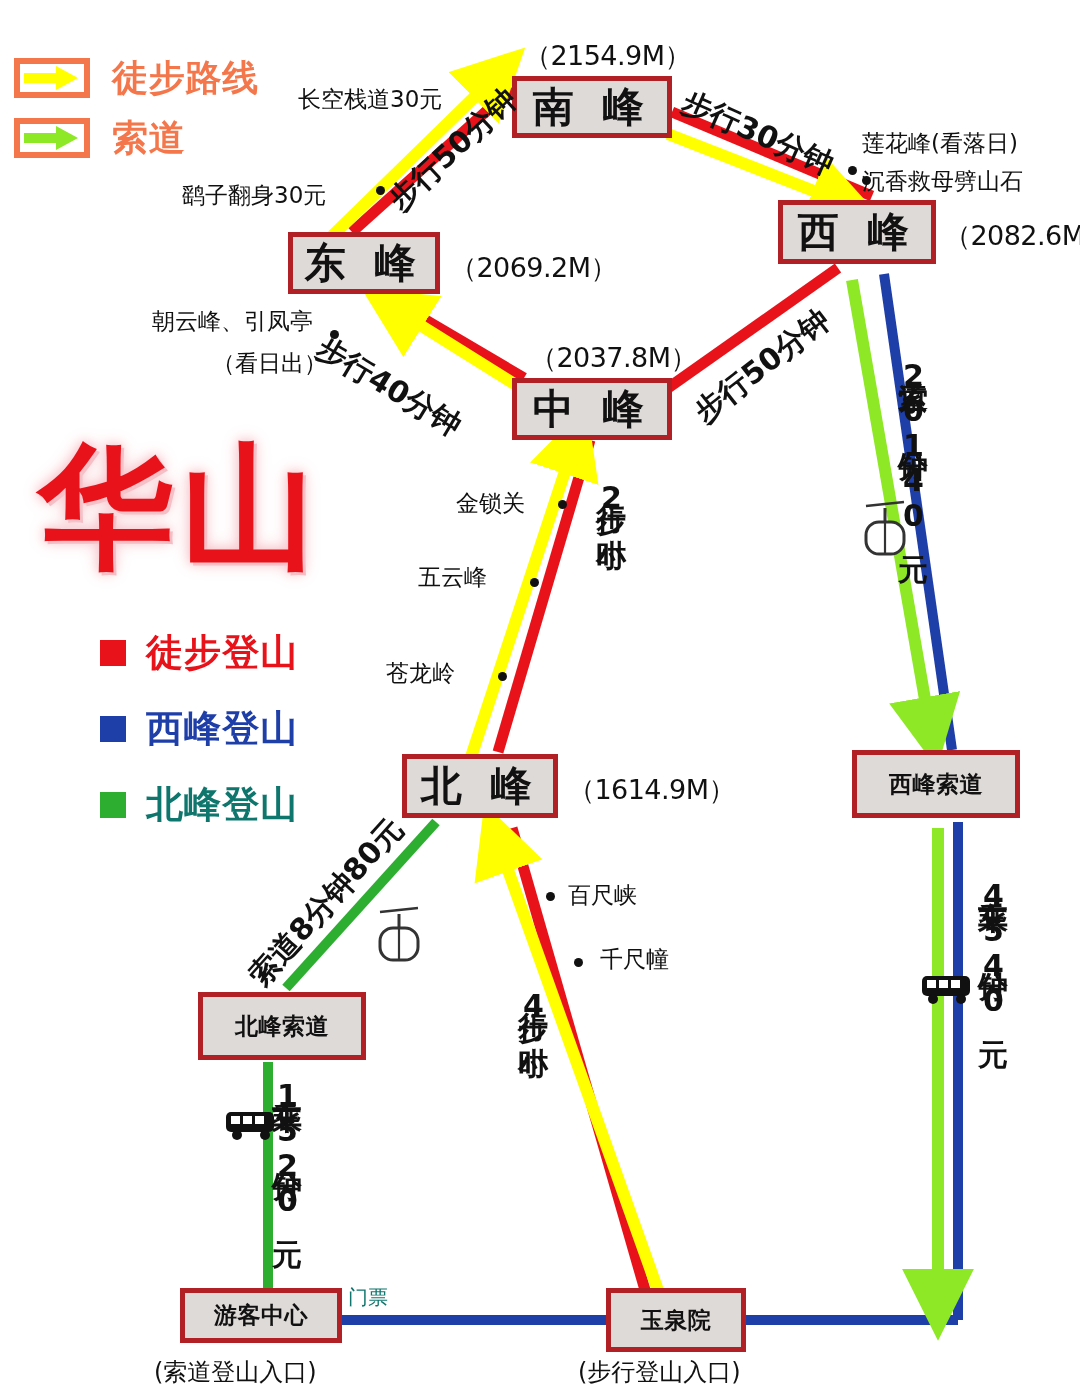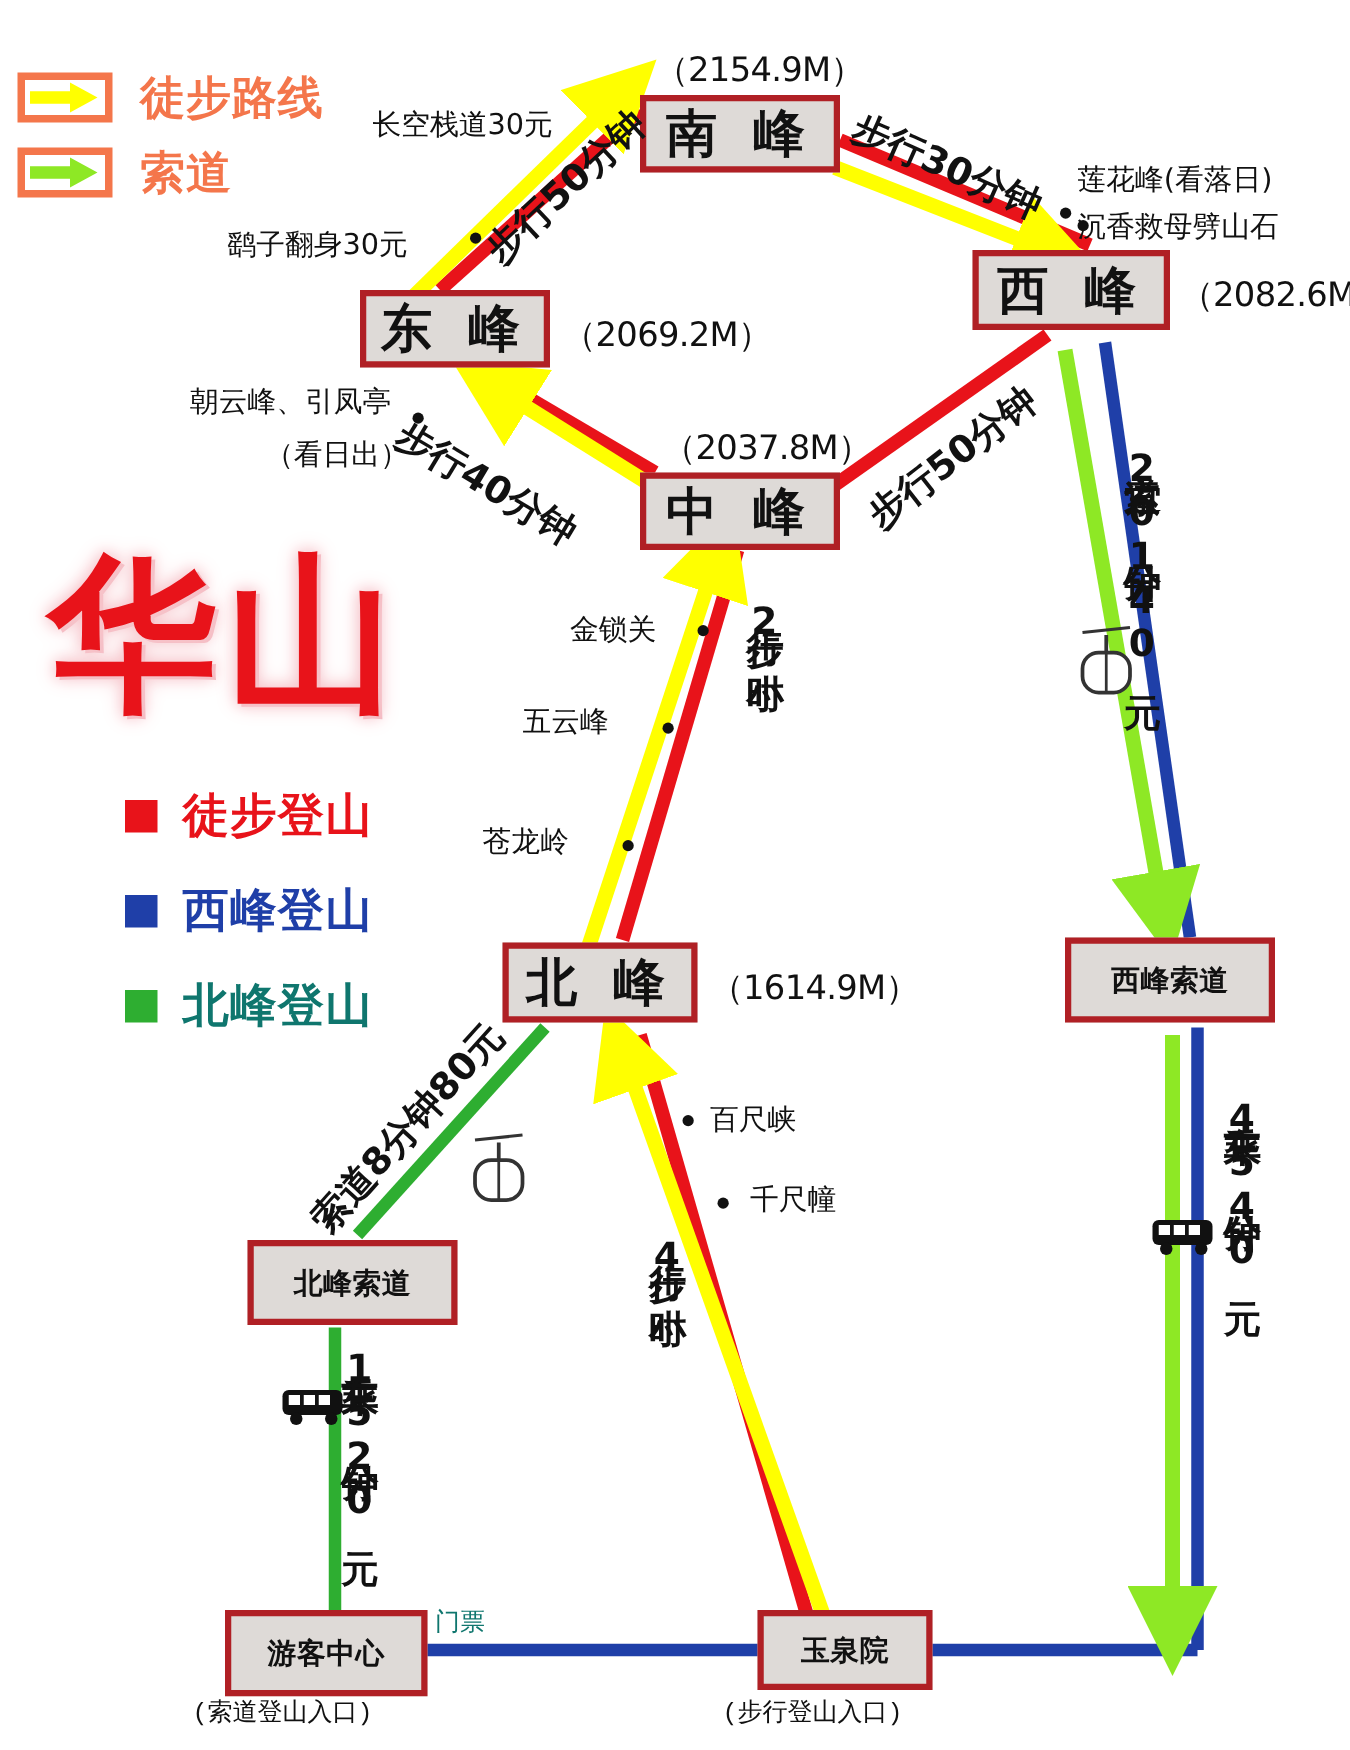--- a/index.html
+++ b/index.html
@@ -15,21 +15,21 @@
         font-family:"DejaVu Sans","Liberation Sans",sans-serif;
         box-sizing:border-box;z-index:6;}
   .node.peak{font-size:41px;}
   .node.station{font-size:23px;letter-spacing:0.02em;}
 
   
   .lbl{position:absolute;color:#111;white-space:nowrap;z-index:7;
        font-family:"DejaVu Sans","Liberation Sans",sans-serif;}
   .elev{font-size:27px;letter-spacing:-0.02em;}
   .poi{font-size:23px;}
-  .sub{font-size:20px;font-family:Liberation Mono, monospace;}
+  .sub{font-size:24px;}
   .route-lbl{font-size:30px;font-weight:bold;}
   .vert{writing-mode:vertical-rl;text-orientation:upright;line-height:1.0;}
 
   
   #title{position:absolute;left:38px;top:418px;z-index:8;
          font-family:"DejaVu Sans","Liberation Sans",sans-serif;
          font-size:135px;font-weight:bold;color:#e8131a;letter-spacing:0.06em;
          text-shadow:0 0 10px #f7c6cc,0 0 18px #f7c6cc,3px 3px 0 #f4b9c1;}
 
   
@@ -150,21 +150,21 @@
   <div class="node peak" style="left:512px;top:378px;width:160px;height:62px;">中 峰</div>
   <div class="lbl elev" style="left:530px;top:340px;">（2037.8M）</div>
 
   <div class="node peak" style="left:402px;top:754px;width:156px;height:64px;">北 峰</div>
   <div class="lbl elev" style="left:568px;top:772px;">（1614.9M）</div>
 
   <div class="node station" style="left:852px;top:750px;width:168px;height:68px;">西峰索道</div>
 
   <div class="node station" style="left:198px;top:992px;width:168px;height:68px;">北峰索道</div>
 
-  <div class="node station" style="left:180px;top:1288px;width:162px;height:69px;">游客中心</div>
+  <div class="node station" style="left:180px;top:1288px;width:162px;height:55px;">游客中心</div>
   <div class="lbl sub" style="left:154px;top:1356px;">(索道登山入口)</div>
 
   <div class="node station" style="left:606px;top:1288px;width:140px;height:64px;">玉泉院</div>
   <div class="lbl sub" style="left:578px;top:1356px;">(步行登山入口)</div>
 
   <div class="lbl poi" style="left:298px;top:84px;">长空栈道30元</div>
   <div class="lbl poi" style="left:182px;top:180px;">鹞子翻身30元</div>
   <div class="lbl poi" style="left:152px;top:306px;">朝云峰、引凤亭</div>
   <div class="lbl poi" style="left:212px;top:348px;">（看日出）</div>
   <div class="lbl poi" style="left:862px;top:128px;">莲花峰(看落日)</div>

